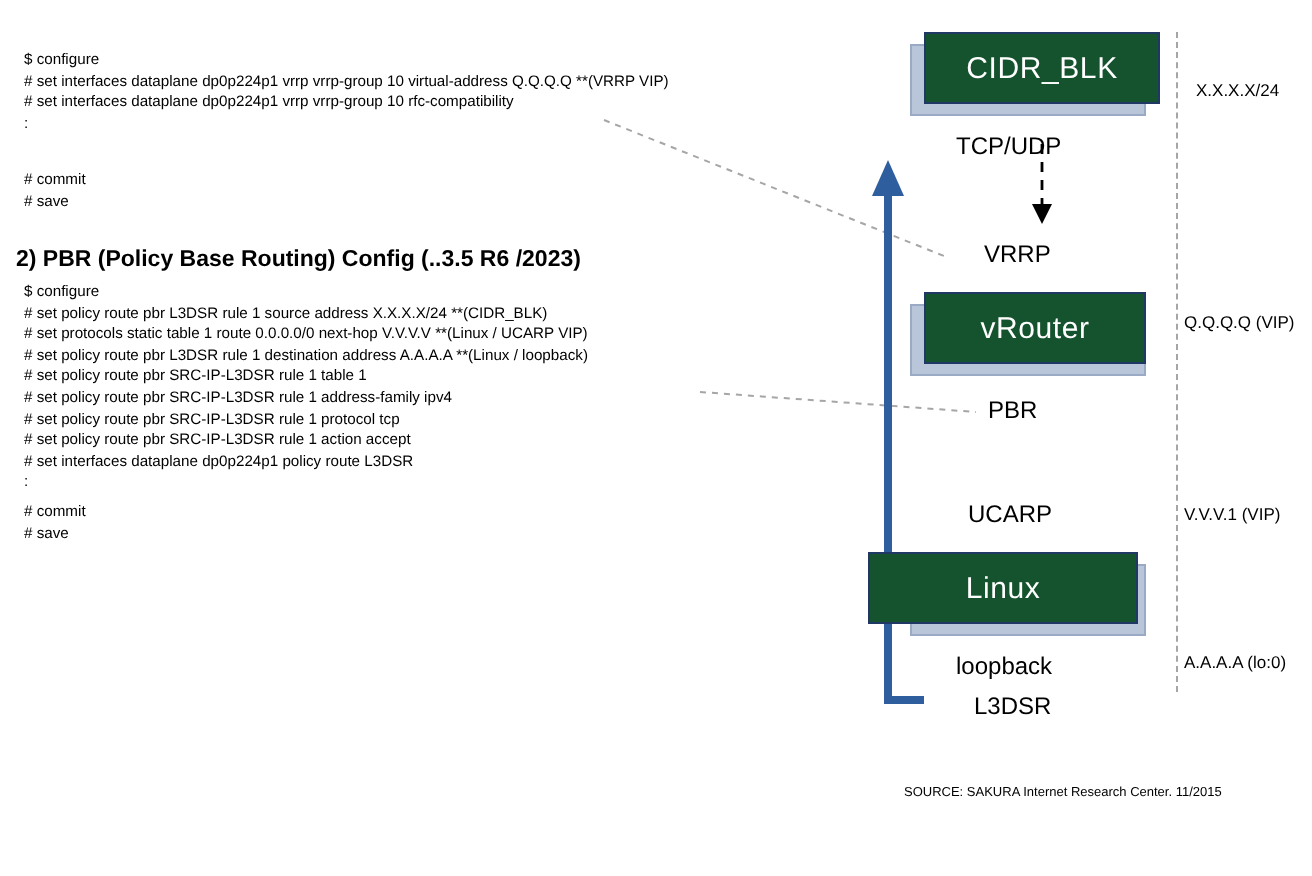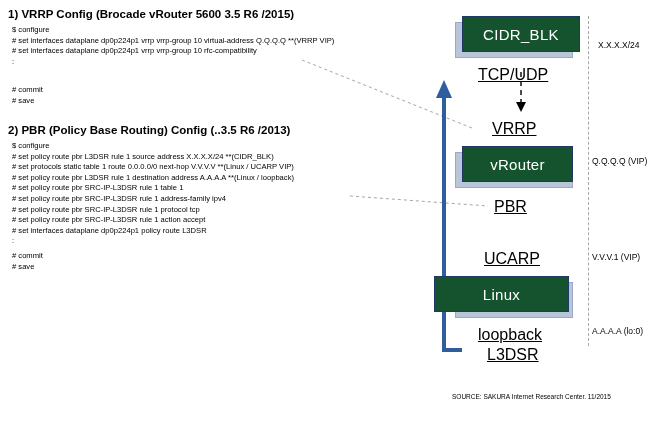--- a/index.html
+++ b/index.html
@@ -65,25 +65,24 @@
   #node-cidr   { left: 462px; top: 16px;  width: 118px; height: 36px; }
   
   #shadow-vrouter { left: 455px; top: 152px; width: 118px; height: 36px; }
   #node-vrouter   { left: 462px; top: 146px; width: 111px; height: 36px; }
   
   #shadow-linux { left: 455px; top: 282px; width: 118px; height: 36px; }
   #node-linux   { left: 434px; top: 276px; width: 135px; height: 36px; }
 
   .mid-label {
     position: absolute;
-    font-size: 16px;
+    font-size: 12px;
     color: #000000;
     white-space: nowrap;
     text-align: center;
-    text-decoration: underline;
   }
   #lbl-tcpudp   { left: 478px; top: 66px; }
   #lbl-vrrp     { left: 492px; top: 120px; text-align: right; }
   #lbl-pbr      { left: 494px; top: 198px; }
   #lbl-ucarp    { left: 484px; top: 250px; }
   #lbl-loopback { left: 478px; top: 326px; }
   #lbl-l3dsr    { left: 487px; top: 346px; }
 
   .right-label {
     position: absolute;
@@ -119,29 +118,28 @@
     width: 656px;
     height: 438px;
     pointer-events: none;
   }
 </style>
 </head>
 <body>
 
 <div id="page">
 
-  <div class="section-title" id="sec1-title">1) VRRP Config (Brocade vRouter 5600 3.5 R6 /2015)</div>
   <div class="code-block" id="sec1-code">$ configure
 # set interfaces dataplane dp0p224p1 vrrp vrrp-group 10 virtual-address Q.Q.Q.Q **(VRRP VIP)
 # set interfaces dataplane dp0p224p1 vrrp vrrp-group 10 rfc-compatibility
 :</div>
   <div class="code-block" id="sec1-tail"># commit
 # save</div>
 
-  <div class="section-title" id="sec2-title">2) PBR (Policy Base Routing) Config (..3.5 R6 /2013)</div>
+  <div class="section-title" id="sec2-title">2) PBR (Policy Base Routing) Config (..3.5 R6 /2023)</div>
   <div class="code-block" id="sec2-code">$ configure
 # set policy route pbr L3DSR rule 1 source address X.X.X.X/24 **(CIDR_BLK)
 # set protocols static table 1 route 0.0.0.0/0 next-hop V.V.V.V **(Linux / UCARP VIP)
 # set policy route pbr L3DSR rule 1 destination address A.A.A.A **(Linux / loopback)
 # set policy route pbr SRC-IP-L3DSR rule 1 table 1
 # set policy route pbr SRC-IP-L3DSR rule 1 address-family ipv4
 # set policy route pbr SRC-IP-L3DSR rule 1 protocol tcp
 # set policy route pbr SRC-IP-L3DSR rule 1 action accept
 # set interfaces dataplane dp0p224p1 policy route L3DSR
 :</div>

